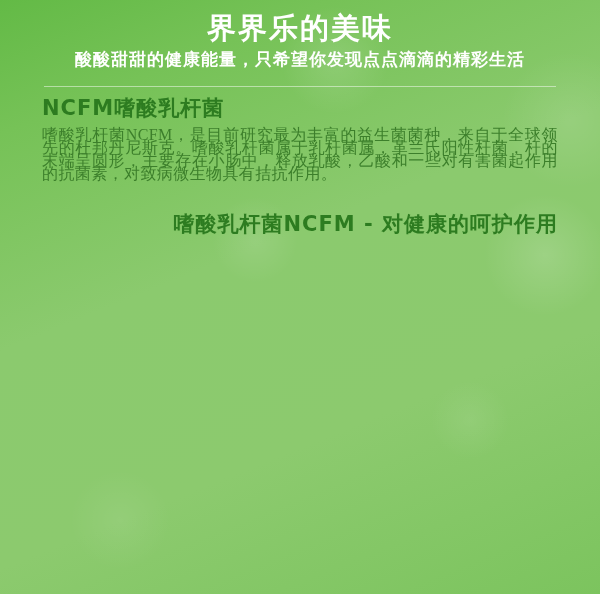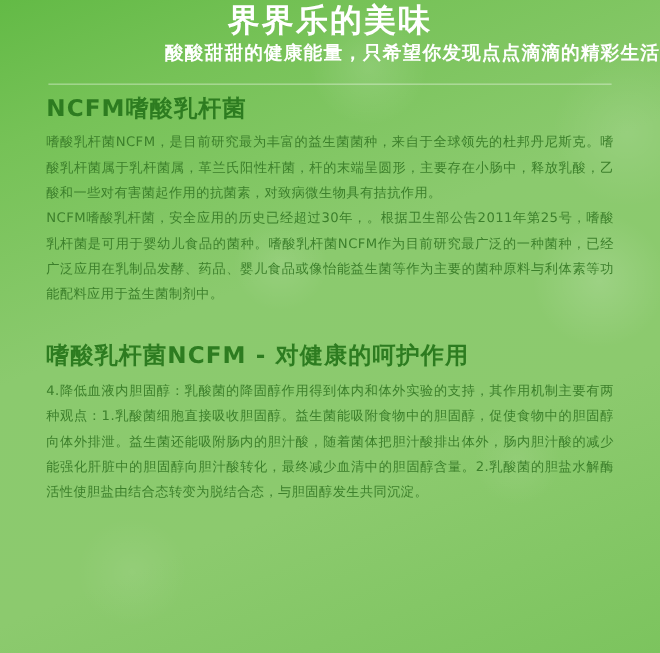--- a/index.html
+++ b/index.html
@@ -11,59 +11,57 @@
     position:relative;width:600px;height:594px;overflow:hidden;
     background:
       radial-gradient(circle 75px at 335px 60px,  rgba(255,255,255,0.13), rgba(255,255,255,0) 72%),
       radial-gradient(circle 95px at 570px 120px, rgba(255,255,255,0.10), rgba(255,255,255,0) 72%),
       radial-gradient(circle 85px at 545px 255px, rgba(255,255,255,0.15), rgba(255,255,255,0) 72%),
       radial-gradient(circle 60px at 255px 240px, rgba(255,255,255,0.10), rgba(255,255,255,0) 72%),
       radial-gradient(circle 55px at 470px 420px, rgba(255,255,255,0.08), rgba(255,255,255,0) 72%),
       radial-gradient(circle 70px at 120px 520px, rgba(255,255,255,0.07), rgba(255,255,255,0) 72%),
       linear-gradient(158deg,#63ba46 0%,#76c257 16%,#8bca6e 42%,#8cca6e 68%,#7cc45e 100%);
   }
-  .page-header{padding-top:0;text-align:center;color:#ffffff;}
+  .page-header{padding-top:10px;text-align:center;color:#ffffff;}
   .page-title{
     margin:0;font-size:29px;line-height:36px;font-weight:bold;letter-spacing:2px;
   }
   .page-subtitle{
-    margin:2px 0 16px;font-size:17px;line-height:22px;font-weight:bold;letter-spacing:1px;text-align:right;
+    margin:2px 0 16px;font-size:17px;line-height:22px;font-weight:bold;letter-spacing:1px;
   }
   .header-divider{
     width:512px;height:1px;margin:9px auto 0;
     background:rgba(255,255,255,0.48);
   }
   .section{padding:0 42px;}
   .section-heading{
     margin:8px 0 0;font-size:21px;line-height:26px;font-weight:bold;
     color:#2d7c20;letter-spacing:1px;
   }
-  .section-heading.second{margin-top:31px;}
+  .section-heading.second{margin-top:31px;text-align:right;}
   .body-paragraph{
-    margin:0;font-size:12px;line-height:23px;color:#3c7f2b;
-    text-align:justify;letter-spacing:0.4px;
+    margin:0;font-size:16px;line-height:13px;color:#3c7f2b;
+    text-align:justify;letter-spacing:0.4px;font-family:Liberation Serif, serif;
   }
   .body-paragraph.first{margin-top:7px;}
   .body-paragraph.gap{margin-top:8px;}
 </style>
 </head>
 <body>
 
 <div class="page">
 
   <header class="page-header">
     <h1 class="page-title">界界乐的美味</h1>
     <p class="page-subtitle">酸酸甜甜的健康能量，只希望你发现点点滴滴的精彩生活</p>
     <div class="header-divider"></div>
   </header>
 
   <section class="section">
     <h2 class="section-heading">NCFM嗜酸乳杆菌</h2>
     <p class="body-paragraph first">嗜酸乳杆菌NCFM，是目前研究最为丰富的益生菌菌种，来自于全球领先的杜邦丹尼斯克。嗜酸乳杆菌属于乳杆菌属，革兰氏阳性杆菌，杆的末端呈圆形，主要存在小肠中，释放乳酸，乙酸和一些对有害菌起作用的抗菌素，对致病微生物具有拮抗作用。</p>
-    <p class="body-paragraph">NCFM嗜酸乳杆菌，安全应用的历史已经超过30年，。根据卫生部公告2011年第25号，嗜酸乳杆菌是可用于婴幼儿食品的菌种。嗜酸乳杆菌NCFM作为目前研究最广泛的一种菌种，已经广泛应用在乳制品发酵、药品、婴儿食品或像怡能益生菌等作为主要的菌种原料与利体素等功能配料应用于益生菌制剂中。</p>
   </section>
 
   <section class="section">
     <h2 class="section-heading second">嗜酸乳杆菌NCFM - 对健康的呵护作用</h2>
-    <p class="body-paragraph gap">4.降低血液内胆固醇：乳酸菌的降固醇作用得到体内和体外实验的支持，其作用机制主要有两种观点：1.乳酸菌细胞直接吸收胆固醇。益生菌能吸附食物中的胆固醇，促使食物中的胆固醇向体外排泄。益生菌还能吸附肠内的胆汁酸，随着菌体把胆汁酸排出体外，肠内胆汁酸的减少能强化肝脏中的胆固醇向胆汁酸转化，最终减少血清中的胆固醇含量。2.乳酸菌的胆盐水解酶活性使胆盐由结合态转变为脱结合态，与胆固醇发生共同沉淀。</p>
   </section>
 
 </div>
 
 </body></html>

